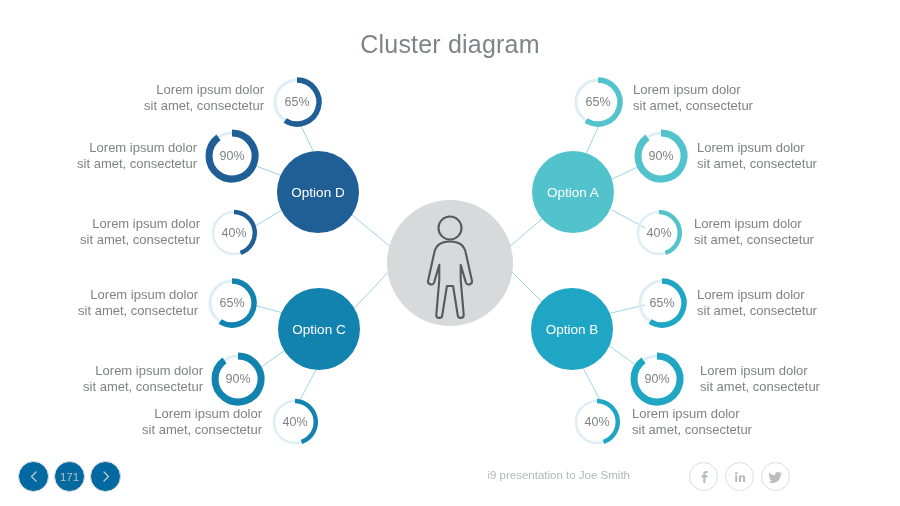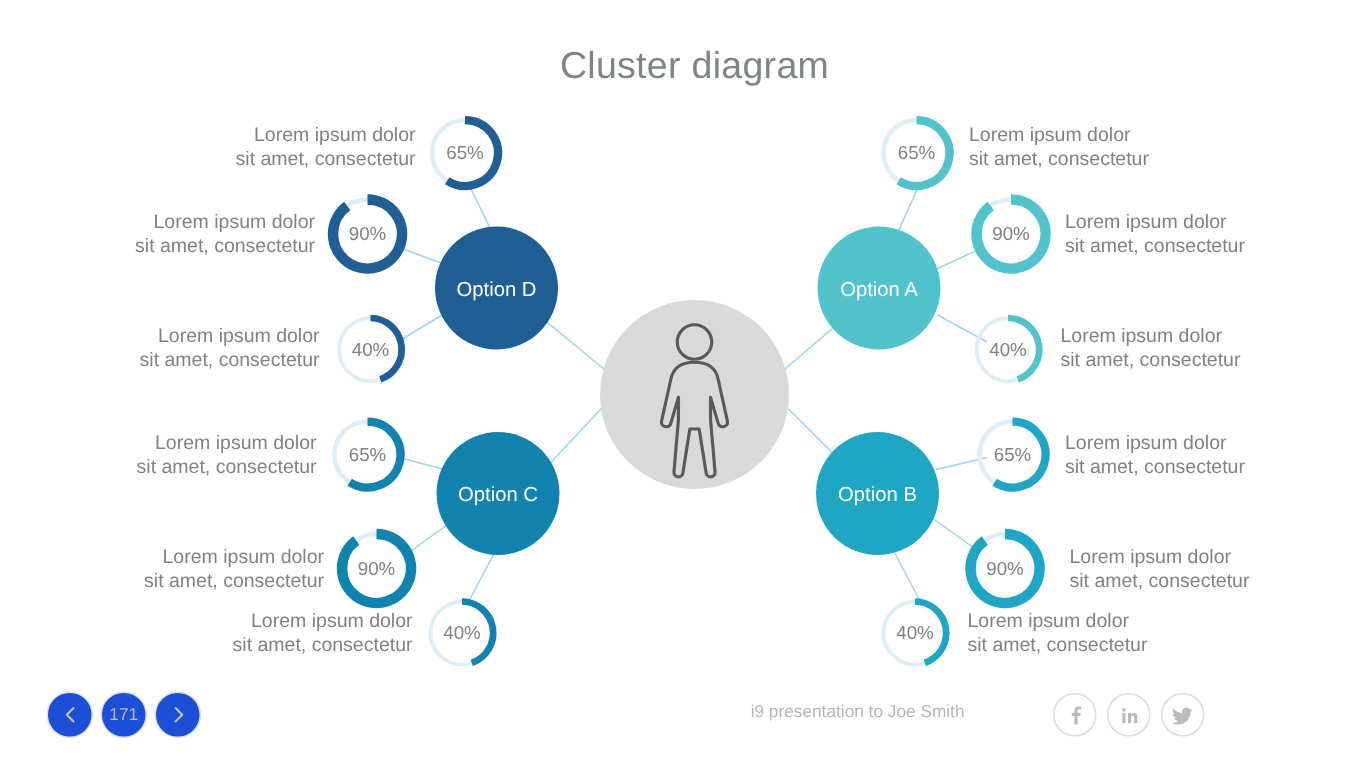--- a/index.html
+++ b/index.html
@@ -14,21 +14,20 @@
     overflow: hidden;
     font-family: "Liberation Sans", sans-serif;
     color: #808285;
   }
   #slide {
     position: absolute;
     inset: 0;
     width: 808px;
     height: 506px;
     background: #ffffff;
-    margin-left: 13px;
   }
   #title {
     position: absolute;
     left: 0;
     top: 30px;
     width: 900px;
     text-align: center;
     font-size: 25px;
     font-weight: 400;
     color: #7e8487;
@@ -84,21 +83,21 @@
   .nav-circle {
     width: 29px;
     height: 29px;
     border-radius: 50%;
     border: 1px solid #dcdddf;
     display: flex;
     align-items: center;
     justify-content: center;
     color: #c6c8ca;
     font-size: 12px;
-    background: #1d4ed8;
+    background: #0369a1;
   }
   .nav-circle.page {
     color: #bcbec0;
     font-size: 11.5px;
   }
   .social-group {
     position: absolute;
     right: 18px;
     top: 462px;
     display: flex;

